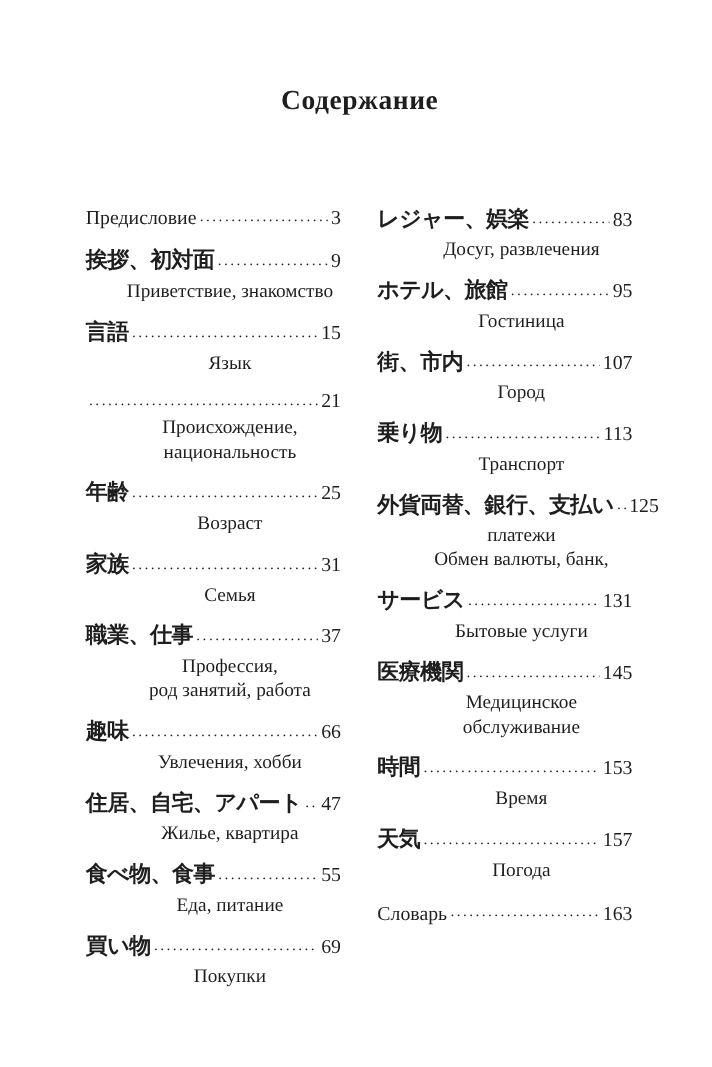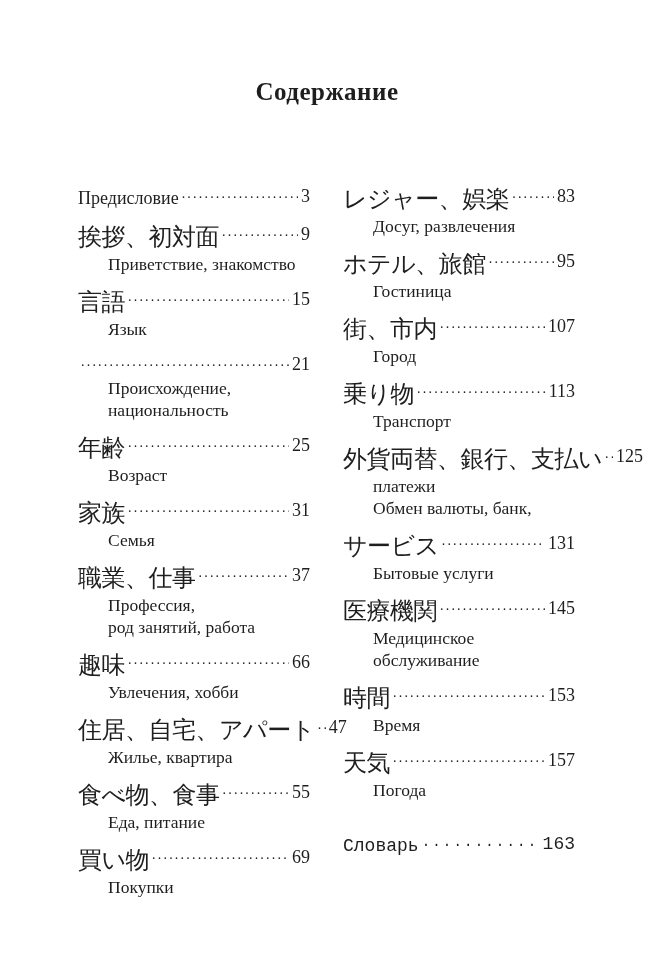--- a/index.html
+++ b/index.html
@@ -25,36 +25,36 @@
   }
   .columns {
     display: flex;
     gap: 33px;
   }
   .column {
     flex: 0 0 232px;
     width: 232px;
   }
   .entry { margin-bottom: 14px; }
-  .entry.gap-before { margin-top: 33px; font-family: Liberation Mono, monospace; }
+  .entry.gap-before { margin-top: 17px; }
   .entry-line {
     display: flex;
-    align-items: flex-start;
+    align-items: center;
     width: 100%;
   }
   .heading { white-space: nowrap; flex-shrink: 0; }
   .entry.ru .heading {
     font-size: 18px;
     line-height: 24px;
     font-weight: normal;
   }
   .entry.ja .heading {
-    font-size: 24px;
+    font-size: 20px;
     line-height: 27px;
-    font-weight: normal;
+    font-weight: bold;
     letter-spacing: -0.5px;
   }
   .dots {
     flex: 1 1 auto;
     min-width: 8px;
     overflow: hidden;
     white-space: nowrap;
     font-size: 14px;
     letter-spacing: 2.2px;
     margin: 0 3px 0 3px;
@@ -64,20 +64,21 @@
     content: "....................................................................................";
   }
   .pagenum {
     font-size: 18px;
     white-space: nowrap;
     flex-shrink: 0;
   }
   .subtitles {
     padding-left: 30px;
     margin-top: 2px;
+    text-align: center;
   }
   .subtitle-line {
     font-size: 17.5px;
     line-height: 22px;
   }
 </style>
 </head>
 <body>
 
 <div class="page">

